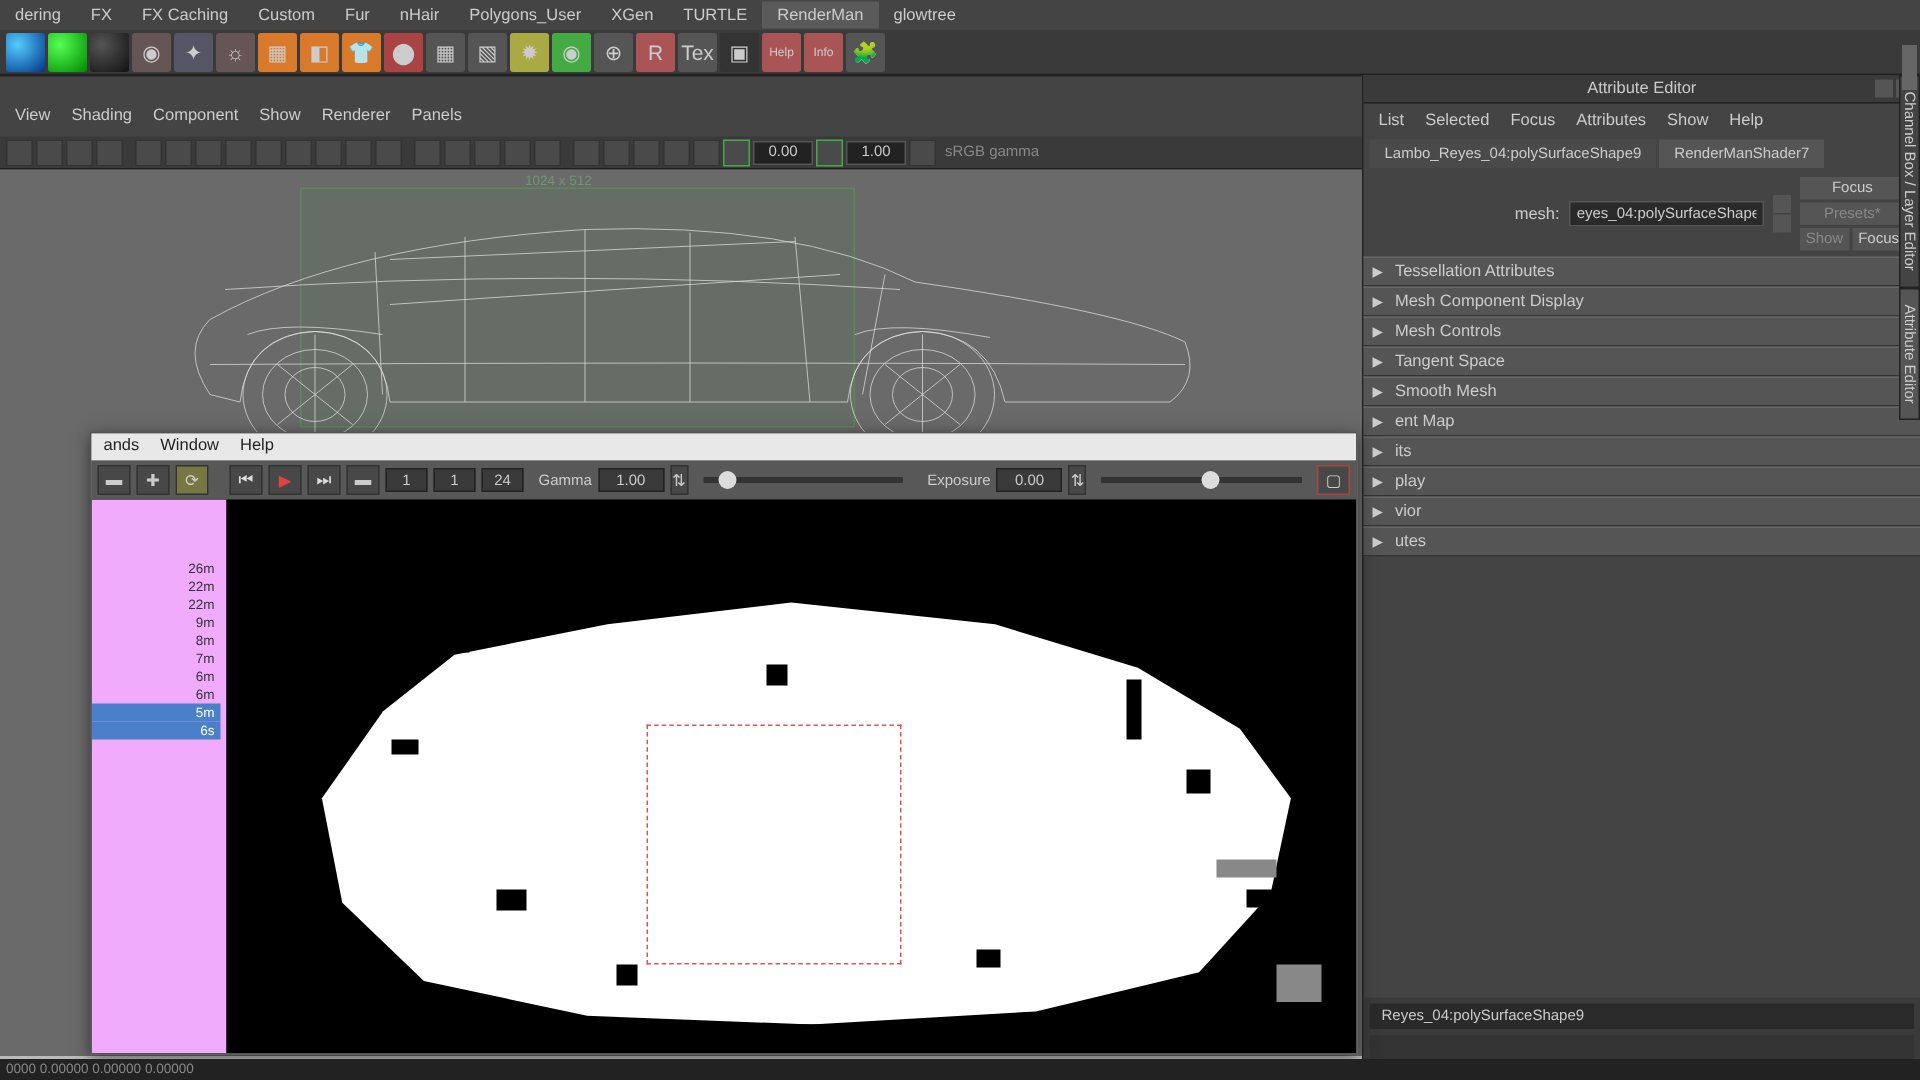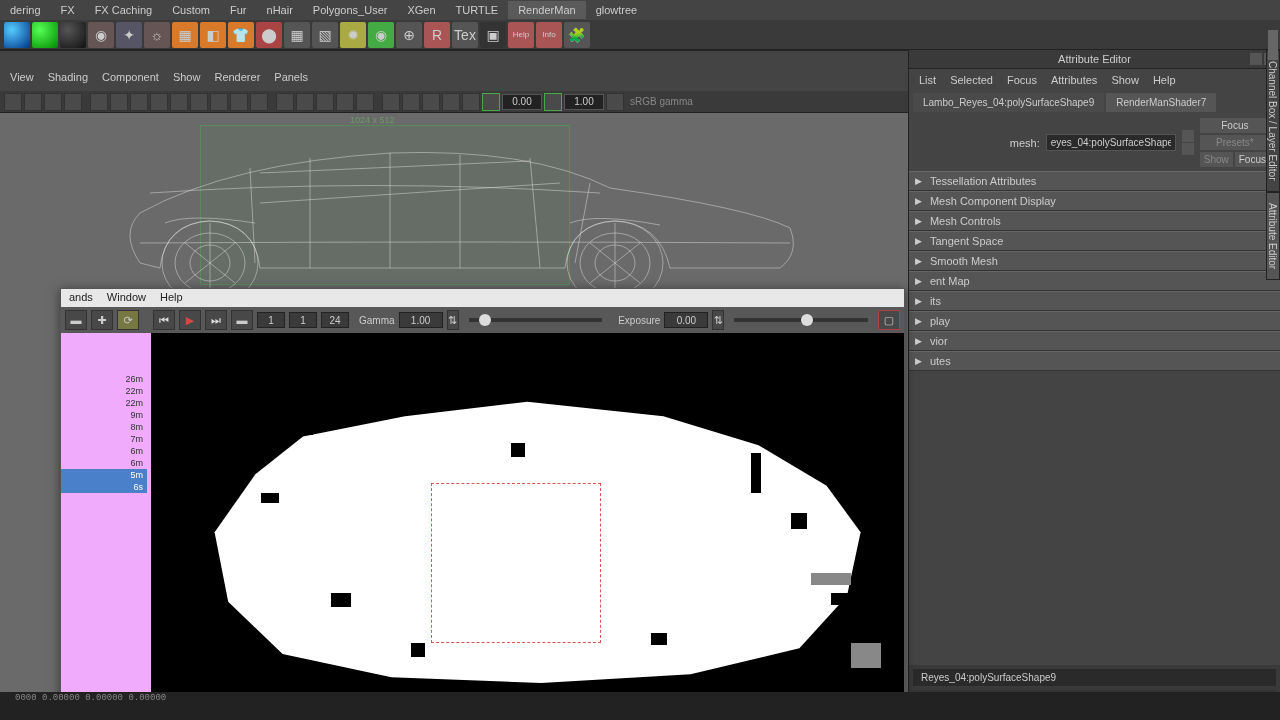--- a/index.html
+++ b/index.html
@@ -53,21 +53,21 @@
 .rw-label { font-size:10px; color:#ccc; margin-left:6px; }
 .slider-track{flex:1;height:4px;background:#333;position:relative;margin:0 6px;}
 .slider-thumb{position:absolute;width:12px;height:12px;background:#ddd;border-radius:50%;top:-4px;}
 .rw-body { flex:1; display:flex; background:#000; overflow:hidden; }
 .rw-sidebar { width:90px; background:#f0abfc; display:flex; flex-direction:column; align-items:flex-end; padding:40px 4px 0 0; gap:0; }
 .time-item { font-size:9px; color:#333; padding:1px 4px; width:100%; text-align:right; }
 .time-item.sel { background:#4a7fc9; color:#fff; }
 .rw-canvas { flex:1; background:#000; position:relative; }
 .white-shape { position:absolute; background:#fff; }
 .red-box{position:absolute;border:1px solid #d55;}
-.status-bar{position:absolute;bottom:0;left:0;right:0;height:28px;background:#222;color:#888;font-size:9px;padding:1px 15px;font-family:Liberation Mono, monospace;}
+.status-bar{position:absolute;bottom:0;left:0;right:0;height:14px;background:#222;color:#888;font-size:9px;padding:1px 4px;font-family:Liberation Sans, sans-serif;}
 .scroll-handle{position:absolute;right:0;top:50px;width:10px;height:30px;background:#666;}
 </style>
 </head>
 <body>
 
 <div class="shelf-tabs" id="shelf-tabs">
     <div class="shelf-tab">dering</div>
     <div class="shelf-tab">FX</div>
     <div class="shelf-tab">FX Caching</div>
     <div class="shelf-tab">Custom</div>

